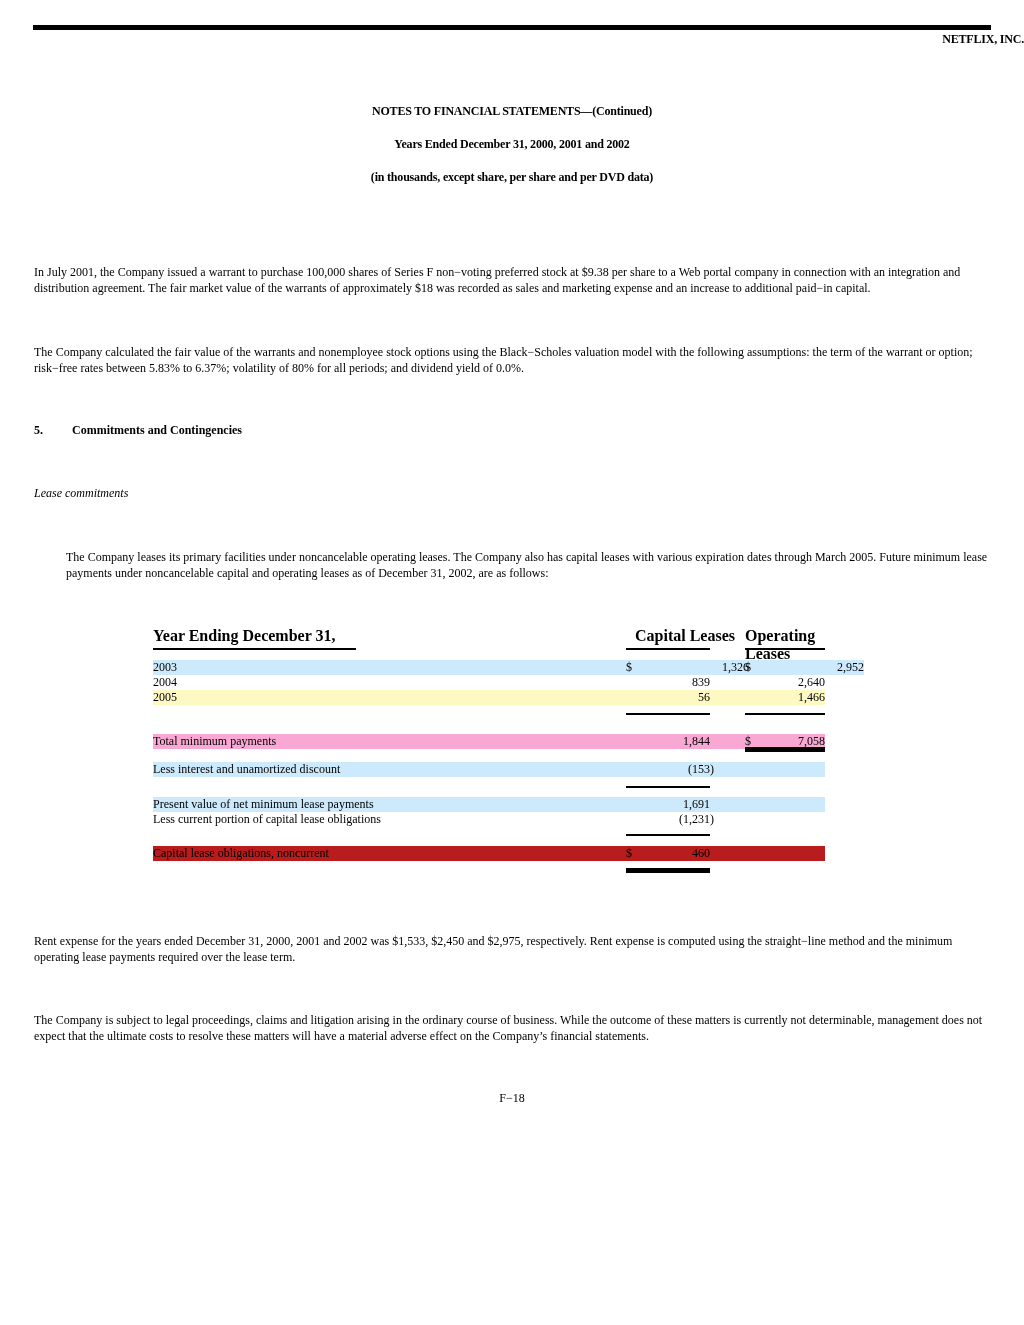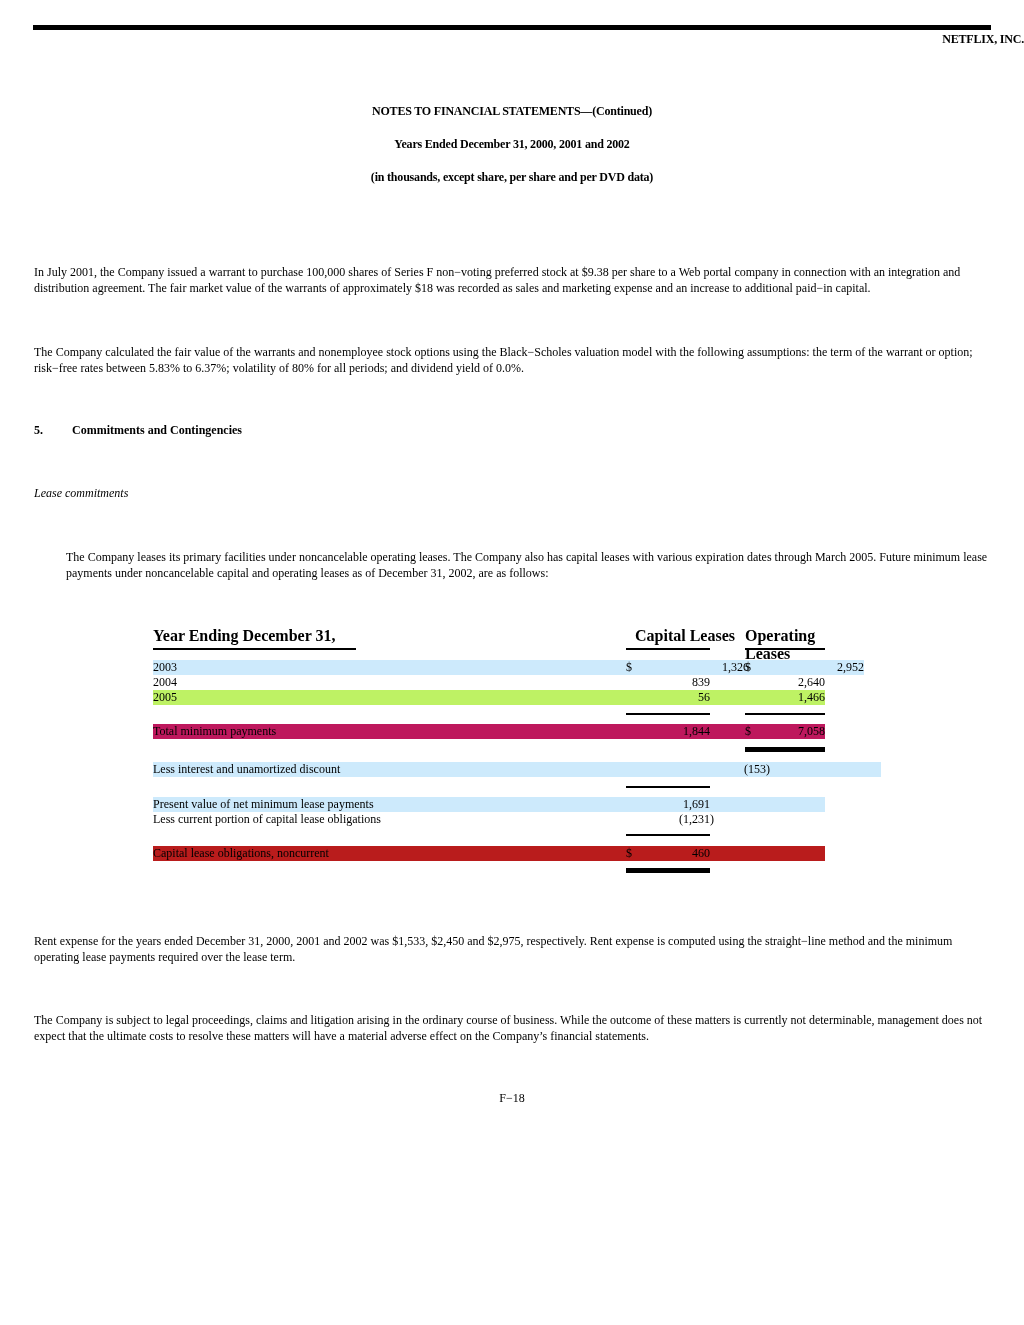--- a/index.html
+++ b/index.html
@@ -65,42 +65,42 @@
     <span class="op-dollar">$</span>
     <span class="op-val">2,952</span>
   </div>
   <div class="row" style="top:48px;">
     <span class="label">2004</span>
     <span class="cap-dollar"></span>
     <span class="cap-val">839</span>
     <span class="op-dollar"></span>
     <span class="op-val">2,640</span>
   </div>
-  <div class="row shade" style="top: 63px; background: #bef264;">
+  <div class="row shade" style="top: 63px; background: #fef9c3;">
     <span class="label">2005</span>
     <span class="cap-dollar"></span>
     <span class="cap-val">56</span>
     <span class="op-dollar"></span>
     <span class="op-val">1,466</span>
   </div>
 
   <div class="rule" style="left:473px; top:86px; width:84px;"></div>
   <div class="rule" style="left:592px; top:86px; width:80px;"></div>
 
-  <div class="row shade" style="top: 97px; background: #be185d;">
+  <div class="row shade" style="top: 107px; background: #f9a8d4;">
     <span class="label">Total minimum payments</span>
     <span class="cap-dollar"></span>
     <span class="cap-val">1,844</span>
     <span class="op-dollar">$</span>
     <span class="op-val">7,058</span>
   </div>
 
   <div class="rule thick" style="left:592px; top:120px; width:80px;"></div>
 
-  <div class="row shade" style="top: 135px; width: 728px; background: rgb(205, 234, 252);">
+  <div class="row shade" style="top: 135px; width: 672px; background: rgb(205, 234, 252);">
     <span class="label">Less interest and unamortized discount</span>
     <span class="cap-val" style="right:111px;">(153)</span>
   </div>
 
   <div class="rule" style="left:473px; top:159px; width:84px;"></div>
 
   <div class="row shade" style="top: 170px; background: rgb(205, 234, 252);">
     <span class="label">Present value of net minimum lease payments</span>
     <span class="cap-val">1,691</span>
   </div>

